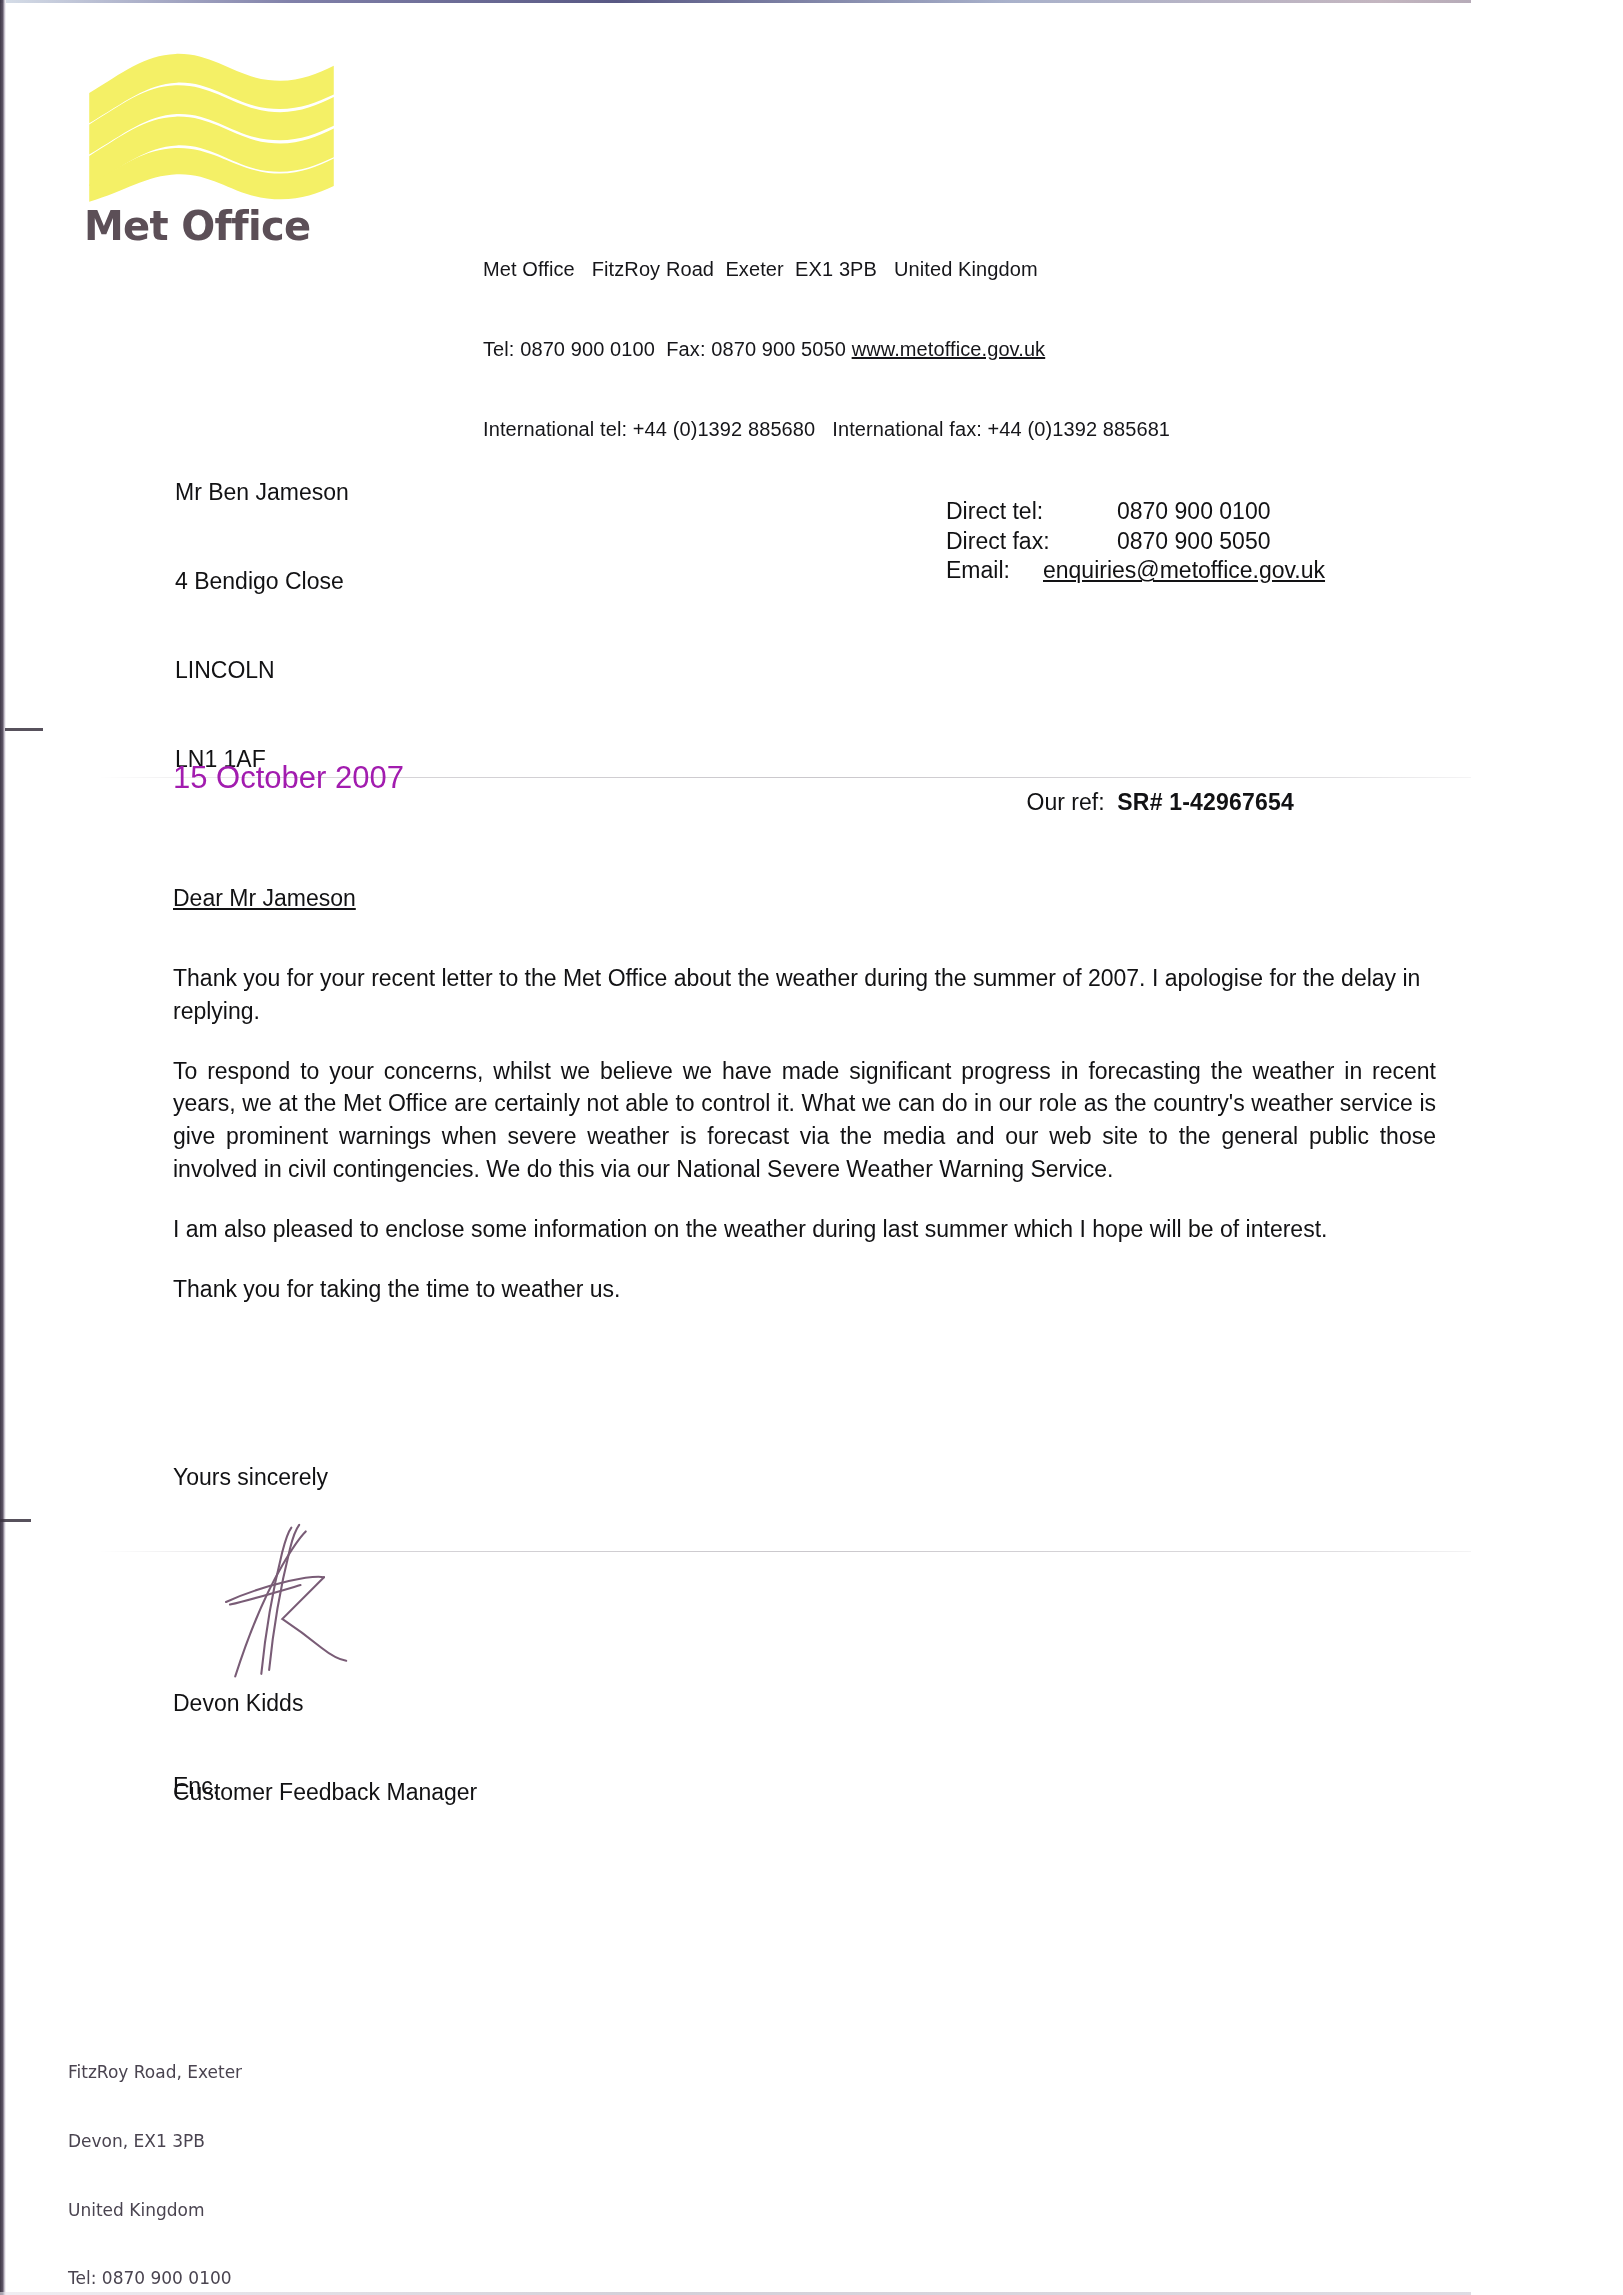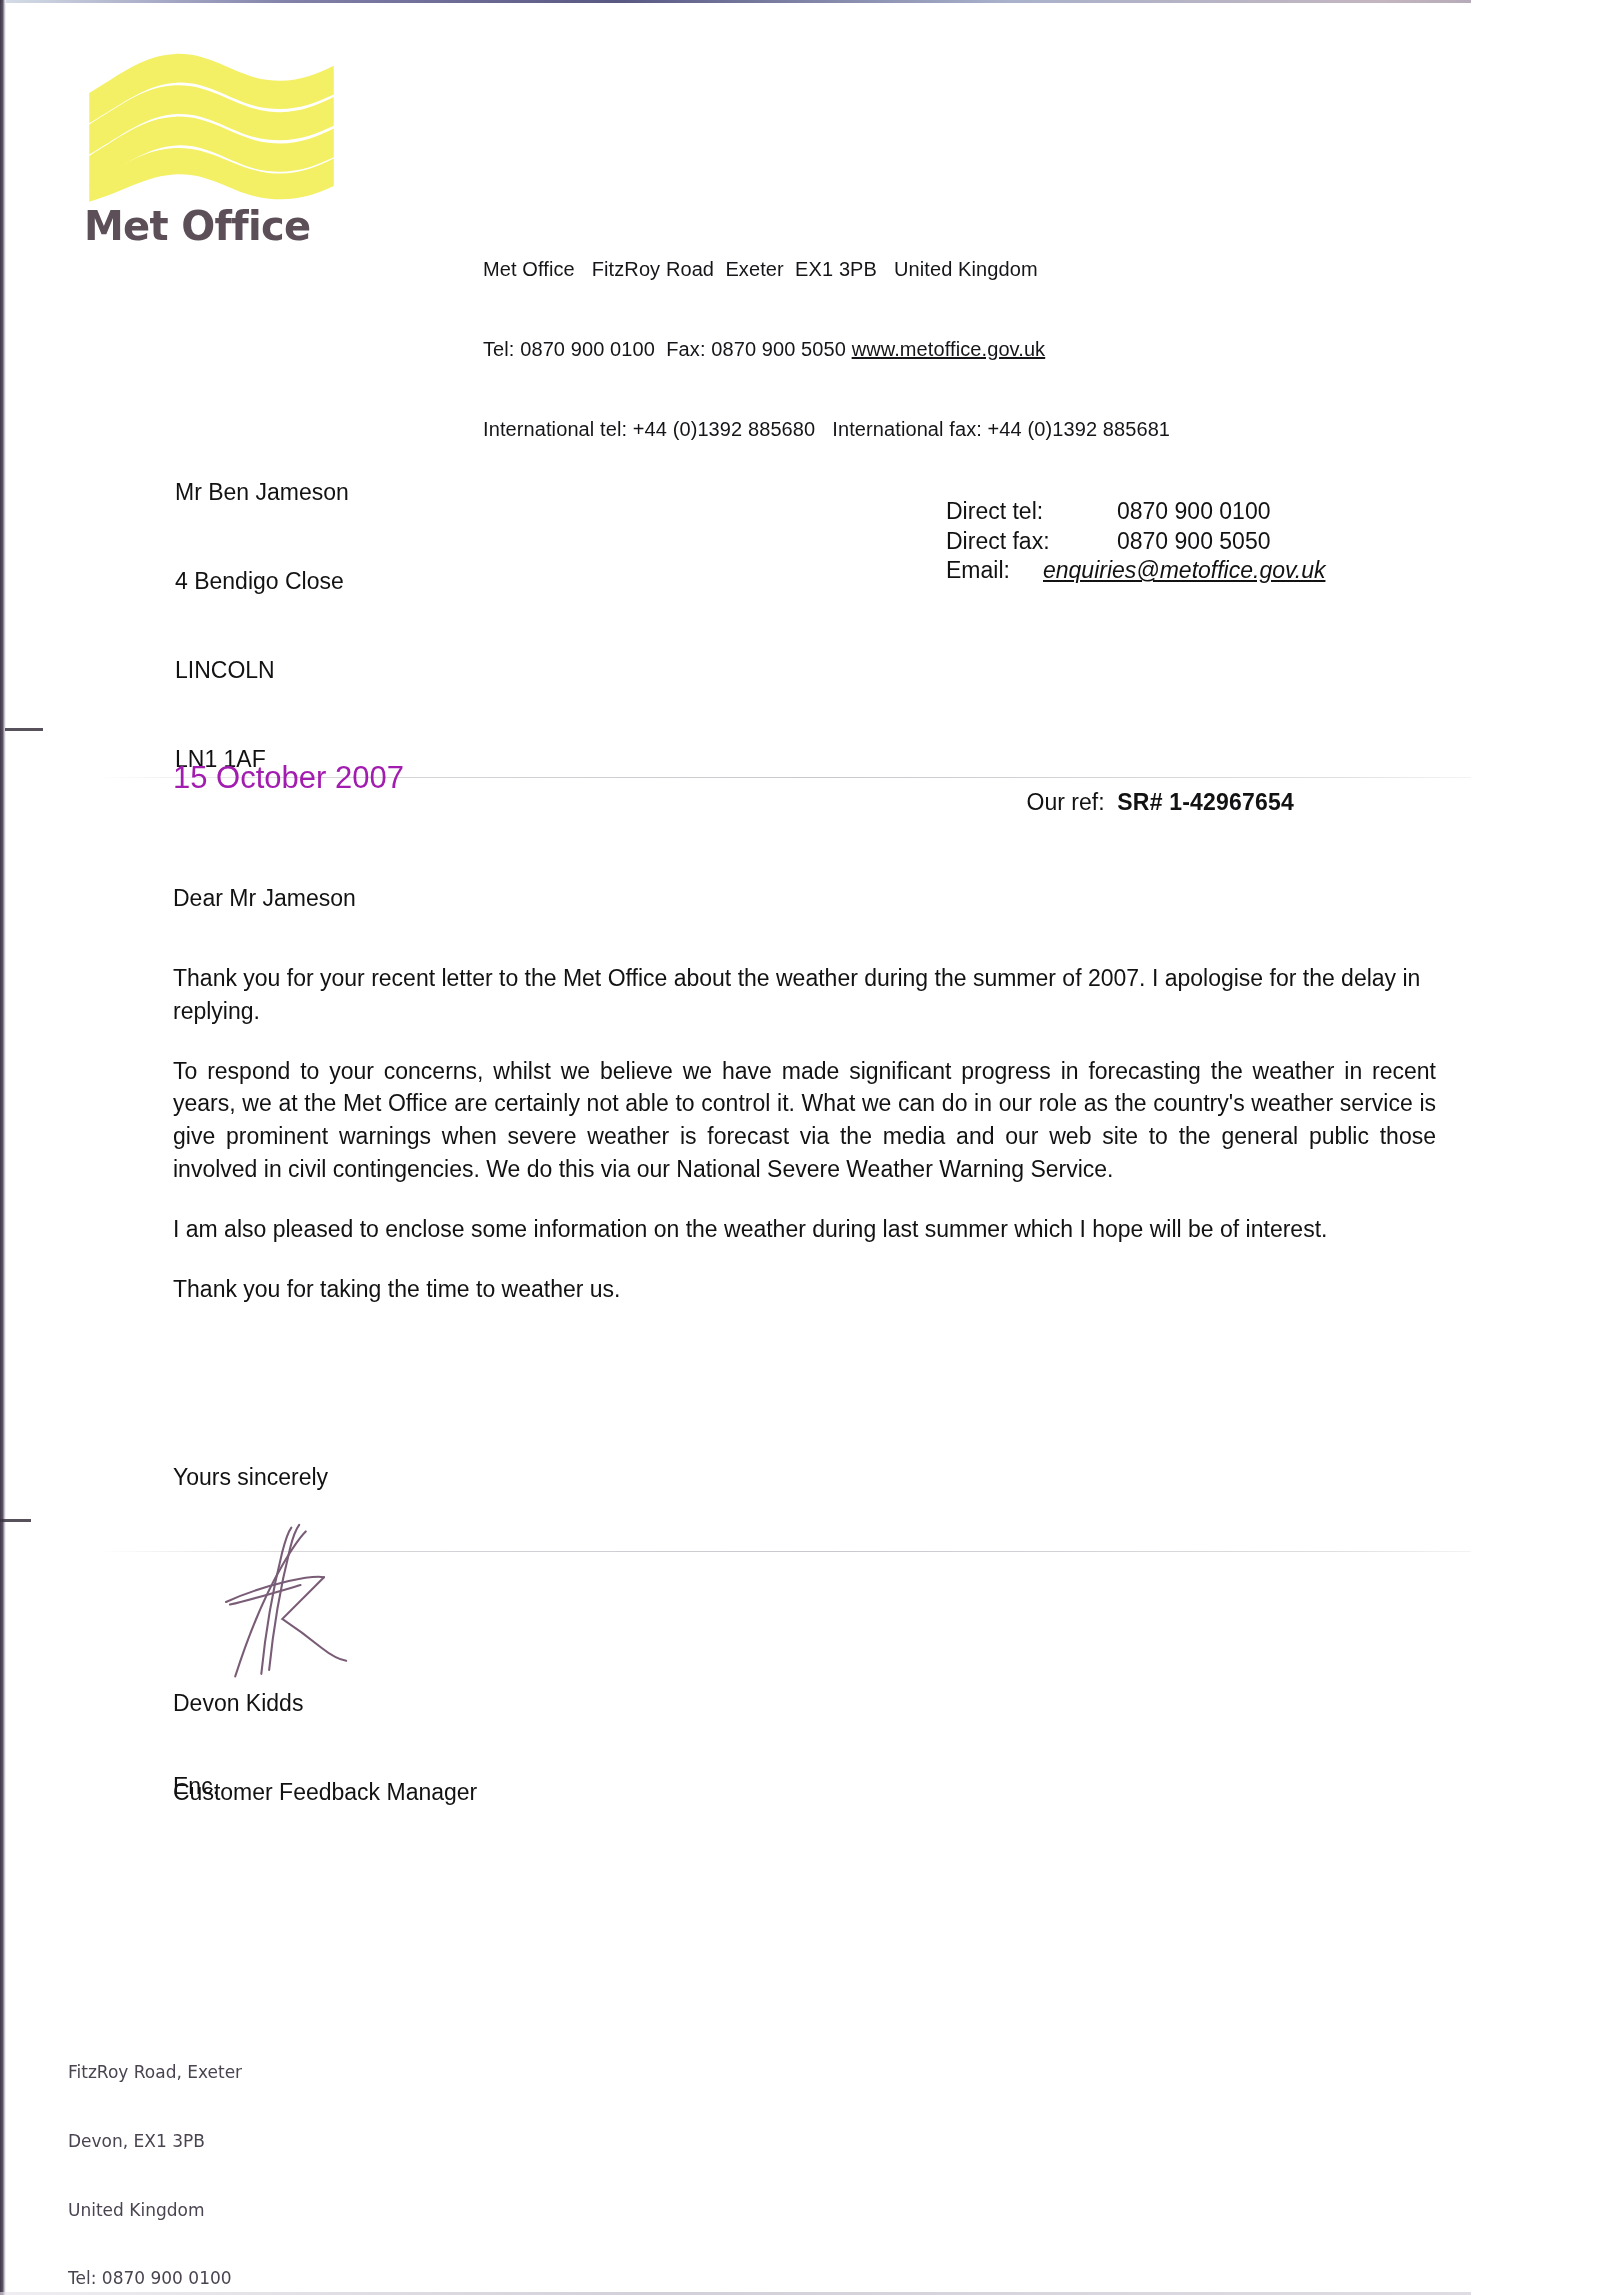--- a/index.html
+++ b/index.html
@@ -106,21 +106,21 @@
     left: 946px;
     top: 497px;
     font-size: 23px;
     line-height: 1.29;
     color: #121214;
   }
   .contact .row { display: flex; }
   .contact .lbl { width: 171px; flex: 0 0 171px; }
   .contact .val { white-space: pre; }
   .contact .row.email .lbl { width: 97px; flex: 0 0 97px; }
-  .contact .email-link { text-decoration: underline; font-style: italic; }
+  .contact .email-link { text-decoration: underline; }
 
   
   .date-line {
     position: absolute;
     left: 173px;
     top: 760px;
     font-size: 31px;
     color: #a21caf;
     white-space: pre;
   }
@@ -134,20 +134,21 @@
   }
   .ref-line .ref-val { font-weight: bold; letter-spacing: 0.2px; }
 
   
   .salutation {
     position: absolute;
     left: 173px;
     top: 885px;
     font-size: 23px;
     color: #121214;
+    text-decoration: underline;
   }
   .body-block {
     position: absolute;
     left: 173px;
     top: 962px;
     width: 1263px;
     font-size: 23px;
     line-height: 1.42;
     color: #121214;
   }

